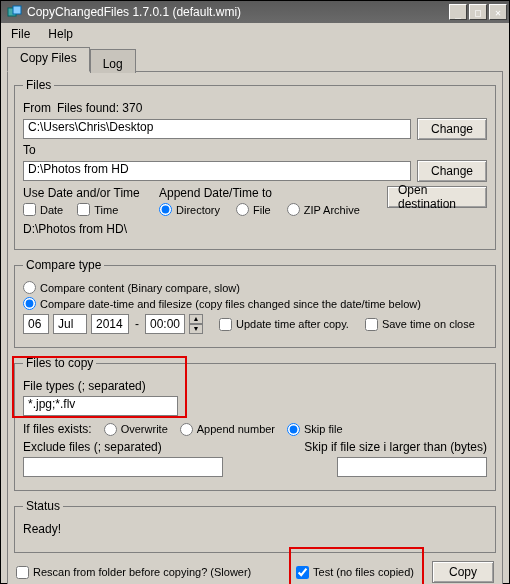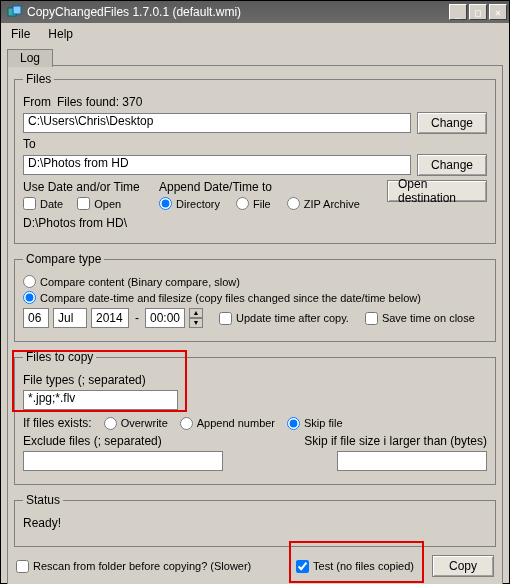--- a/index.html
+++ b/index.html
@@ -9,21 +9,21 @@
 .title-icon { width: 16px; height: 16px; margin: 0 4px; }
 .title-text { flex: 1; font-size: 12px; }
 .title-btns { display: flex; gap: 2px; }
 .title-btn { width: 18px; height: 16px; background: #d4d0c8; border: 1px solid #fff; border-right-color:#404040; border-bottom-color:#404040; display:flex; align-items:center; justify-content:center; font-size:10px; font-family:monospace; }
 .menubar { background:#d4d0c8; padding: 4px 10px; display:flex; gap:18px; }
 .menubar span { font-size:12px; }
 .content { padding: 0 6px 6px 6px; }
 .tabs { display:flex; border-bottom:1px solid #808080; margin-top:2px; }
 .tab { padding:3px 12px 4px 12px; border:1px solid #808080; border-bottom:none; background:#d4d0c8; position:relative; font-size:12px; }
 .tab.active { background:#d4d0c8; border-bottom:1px solid #d4d0c8; margin-bottom:-1px; z-index:1; }
-.tab.inactive { background:#c8c4bc; top:2px; padding-top:1px; padding-bottom:2px; }
+.tab.inactive { background:#c8c4bc; top:2px; padding-top:7px; padding-bottom:2px; }
 .tabbody { border:1px solid #808080; border-top:none; padding:6px 6px 8px 6px; background:#d4d0c8; }
 fieldset { border:1px solid #808080; margin:0 0 8px 0; padding:6px 8px 10px 8px; }
 legend { font-size:12px; padding:0 3px; }
 .row { display:flex; align-items:center; gap:6px; margin:3px 0; }
 .label { font-size:12px; }
 .textbox { background:#fff; border:1px solid #7f7f7f; height:20px; padding:0 4px; font-size:12px; }
 .btn { background:#e8e4dc; border:1px solid #808080; height:22px; padding:0 10px; font-size:12px; display:flex; align-items:center; justify-content:center; box-shadow: inset 1px 1px #fff, inset -1px -1px #a0a0a0; }
 .check, .radio { display:flex; align-items:center; gap:4px; font-size:12px; }
 .check input, .radio input { margin:0; }
 .small-gap { gap:14px; }
@@ -51,20 +51,21 @@
     </div>
   </div>
 
   <div class="menubar">
     <span>File</span>
     <span>Help</span>
   </div>
 
   <div class="content rel">
     <div class="tabs">
+      <div class="tab active">Copy Files</div>
       <div class="tab inactive">Log</div>
     </div>
 
     <div class="tabbody">
 
       <fieldset>
         <legend>Files</legend>
         <div class="row" style="">
           <span class="label">From</span>
           <span class="label" style="margin-right:90px">Files found: 370</span>
@@ -83,21 +84,21 @@
         <div class="row" style="align-items:flex-start;margin-top:4px">
           <div style="width:130px">
             <div class="label">Use Date and/or Time</div>
             <div class="row small-gap" style="margin-top:3px">
               <label class="check">
                   <input type="checkbox" style="">
                   <span>Date</span>
                 </label>
               <label class="check">
                   <input type="checkbox" style="">
-                  <span>Open</span>
+                  <span>Time</span>
                 </label>
             </div>
           </div>
           <div style="flex:1">
             <div class="label">Append Date/Time to</div>
             <div class="row" style="margin-top:3px;gap:16px">
               <label class="radio">
                   <input type="radio" name="ap" checked="" style="">
                   <span>Directory</span>
                 </label>

